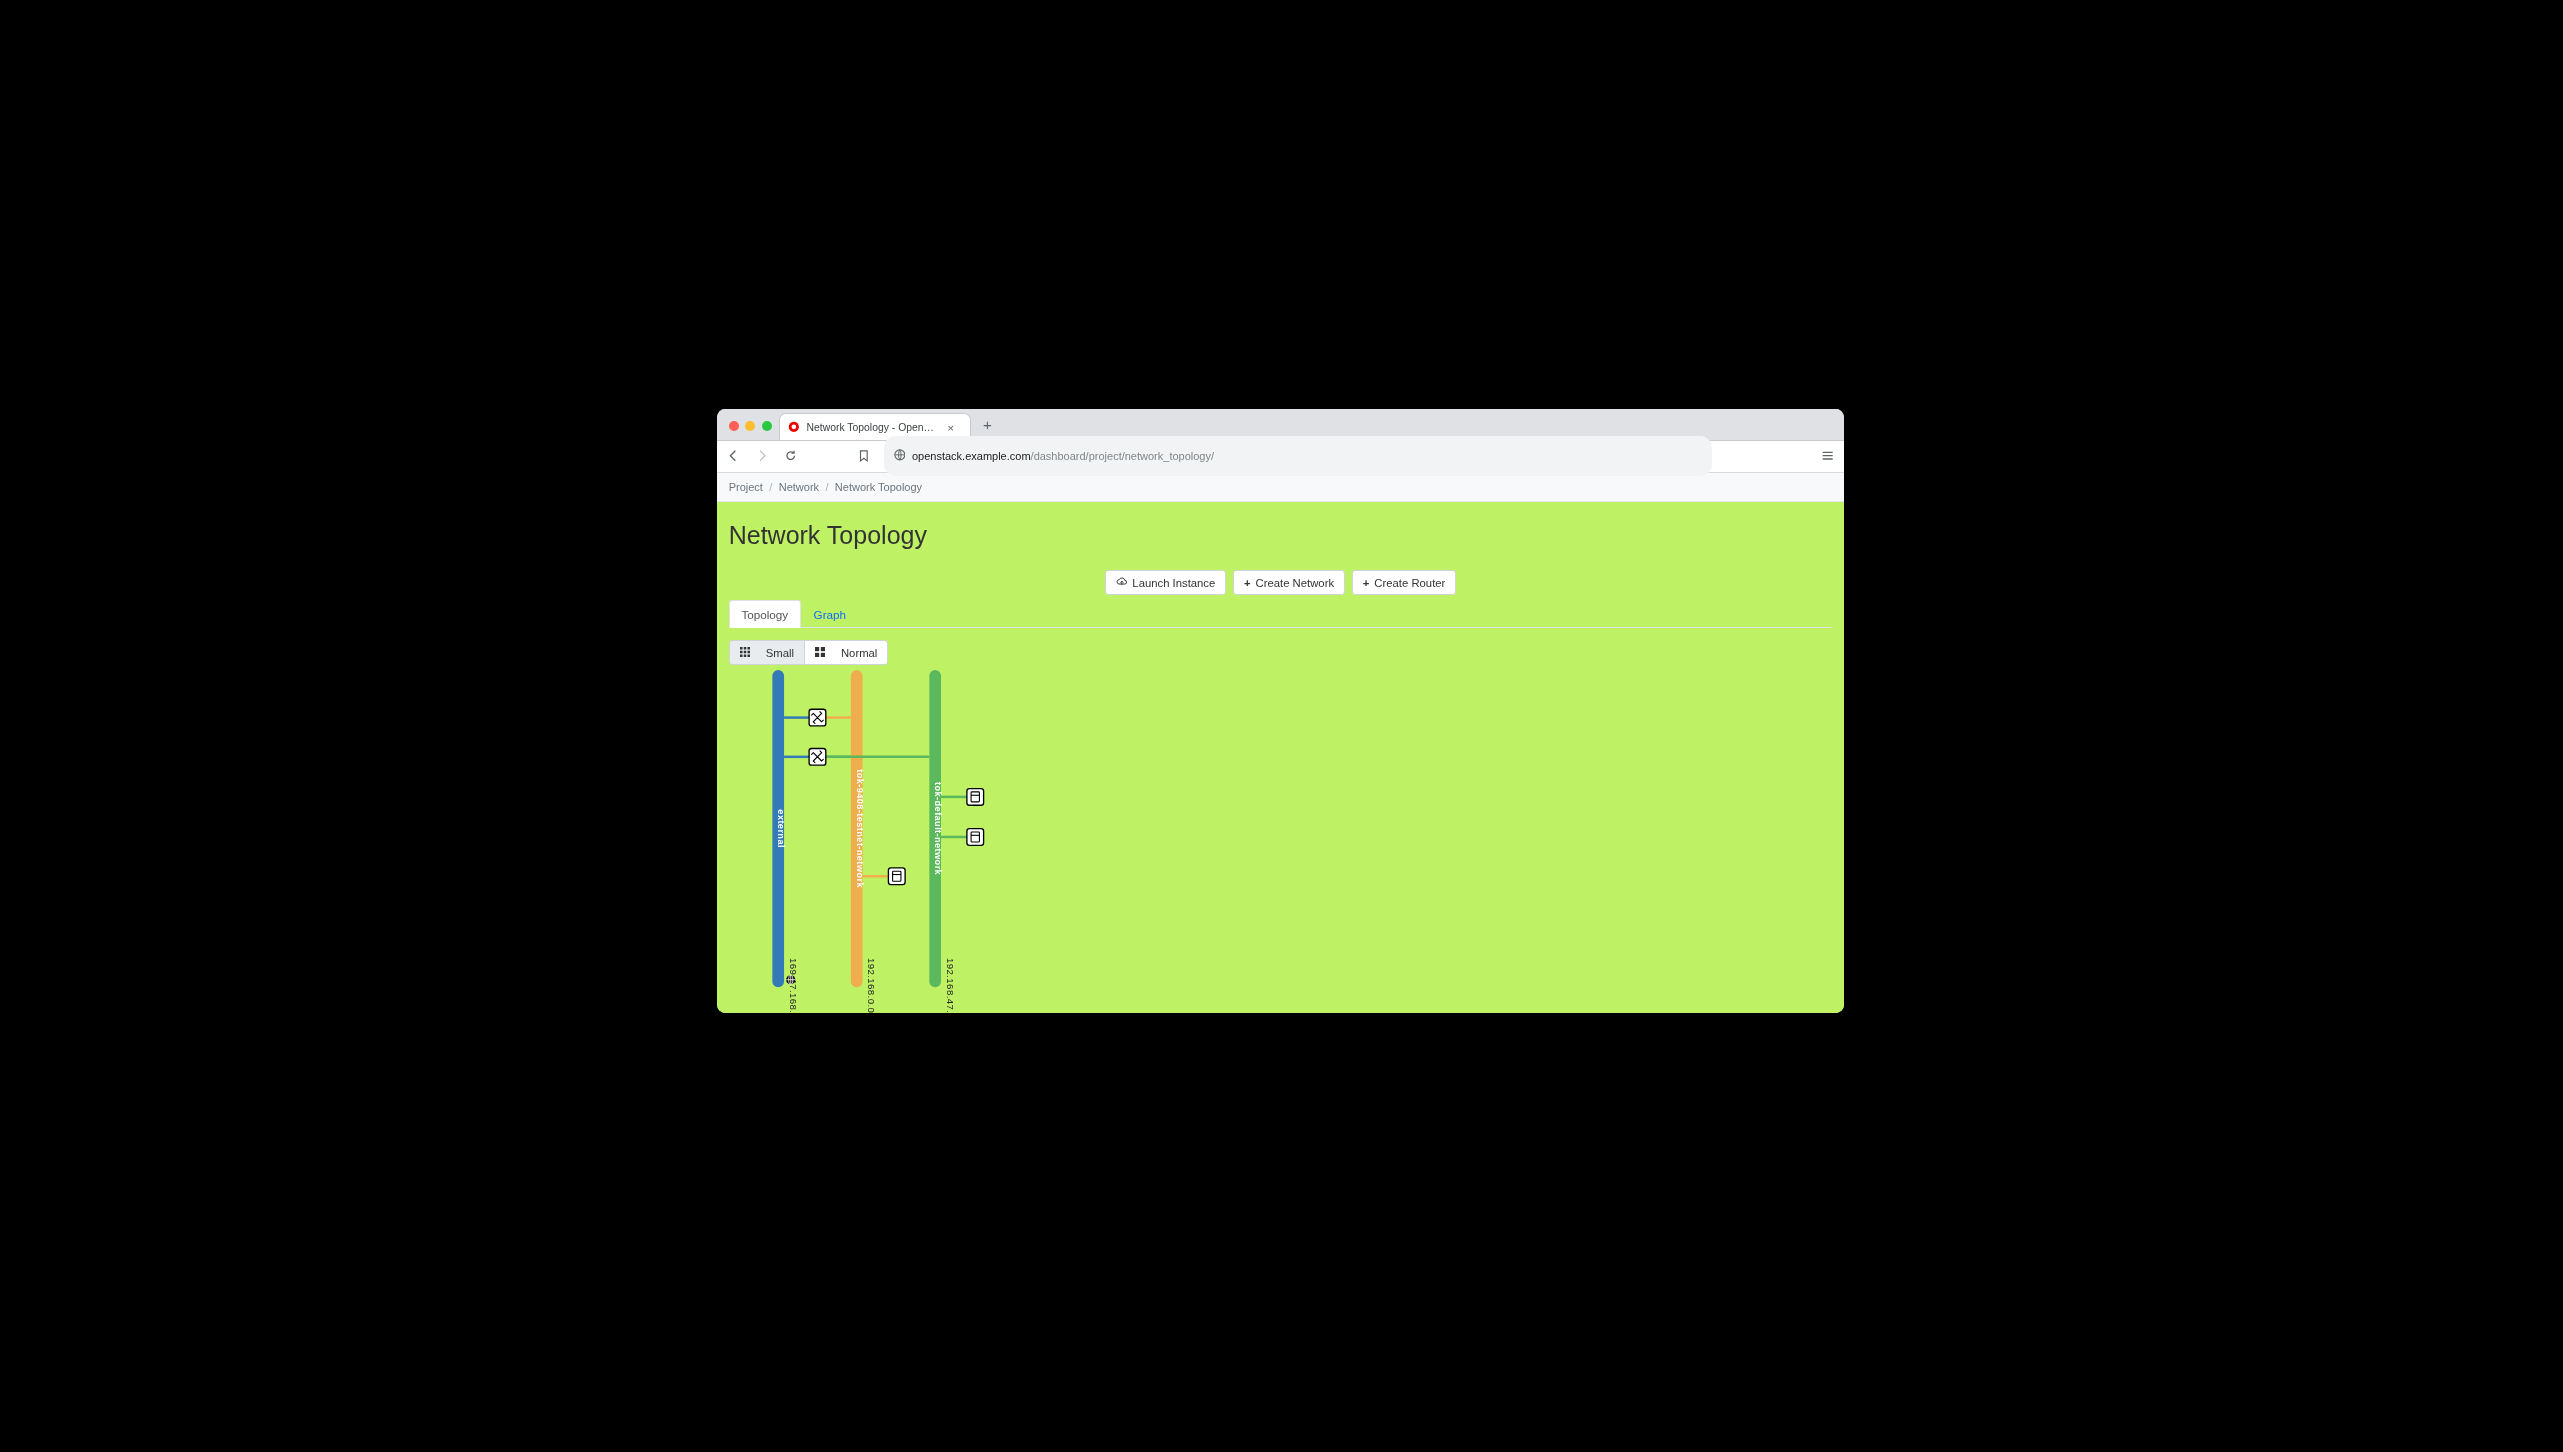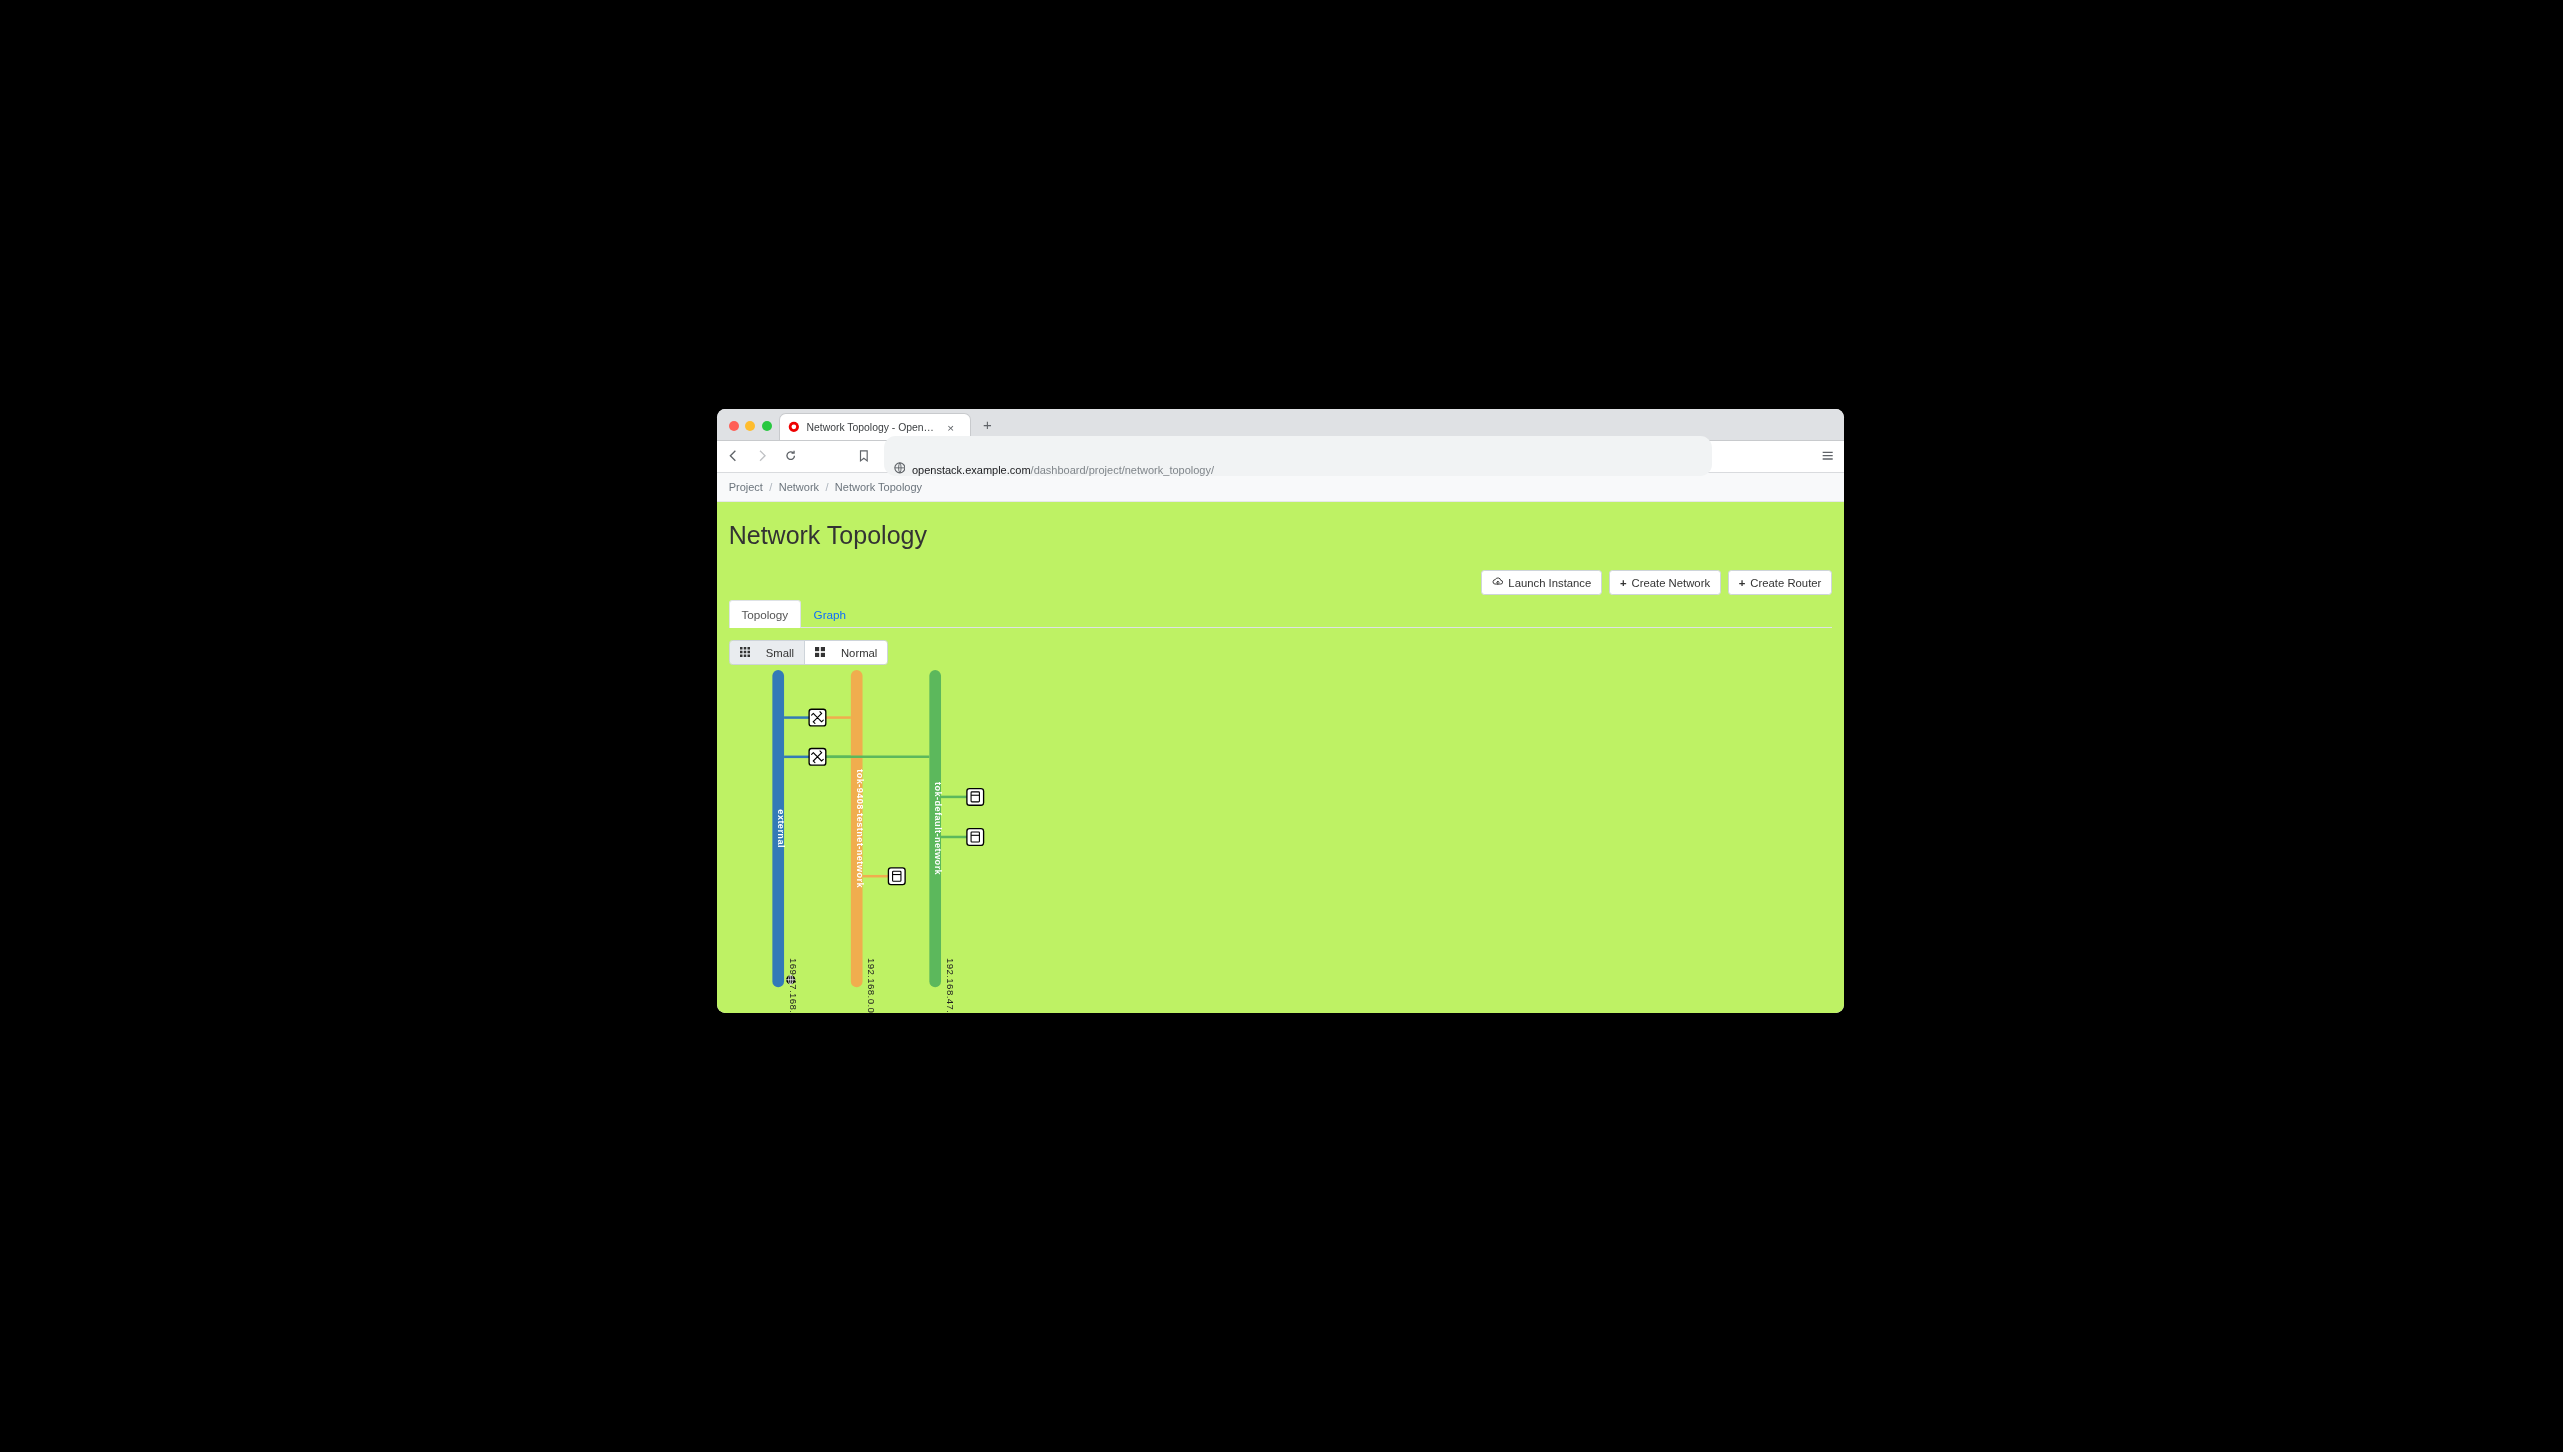--- a/index.html
+++ b/index.html
@@ -75,21 +75,21 @@
   }
   .tb-btn { width:16.7px; height:16.7px; display:flex; align-items:center; justify-content:center; cursor:pointer; }
   .tb-btn.disabled { color:#c0c2c5; cursor:default; }
   .toolbar .spacer-sm { width:33px; }
   .urlbar {
     flex:1;
     height:40px;
     background:#f1f3f4;
     border-radius:11.7px;
     display:flex;
-    align-items:flex-end;
+    align-items:center;
     padding:0 10px;
     gap:6.7px;
     font-size:11px;
     color:#202124;
     max-width:828px;
   }
   .urlbar .host { color:#202124; }
   .urlbar .path { color:#80868b; }
   .hamburger { margin-left:auto; }
 
@@ -102,21 +102,21 @@
     padding:8.4px 11.7px;
     font-size:11px;
     color:#6c757d;
   }
   .breadcrumbs a { color:#6c757d; text-decoration:none; cursor:pointer; }
   .breadcrumbs .sep { color:#adb5bd; padding:0 3.3px; }
 
   .content { padding:13.4px 11.7px 25px 11.7px; }
   h1.page-title { font-size:25px; font-weight:500; color:#333; margin:5px 0 20px 0; }
 
-  .actions-row { display:flex; justify-content:flex-end; gap:6.7px; }
+  .actions-row { display:flex; justify-content:center; gap:6.7px; }
   .btn {
     background:#fff;
     border:0.8px solid #ced4da;
     border-radius:3.3px;
     padding:5px 10px;
     font-size:11.3px;
     color:#333;
     display:flex; align-items:center; gap:5px;
     cursor:pointer;
   }

